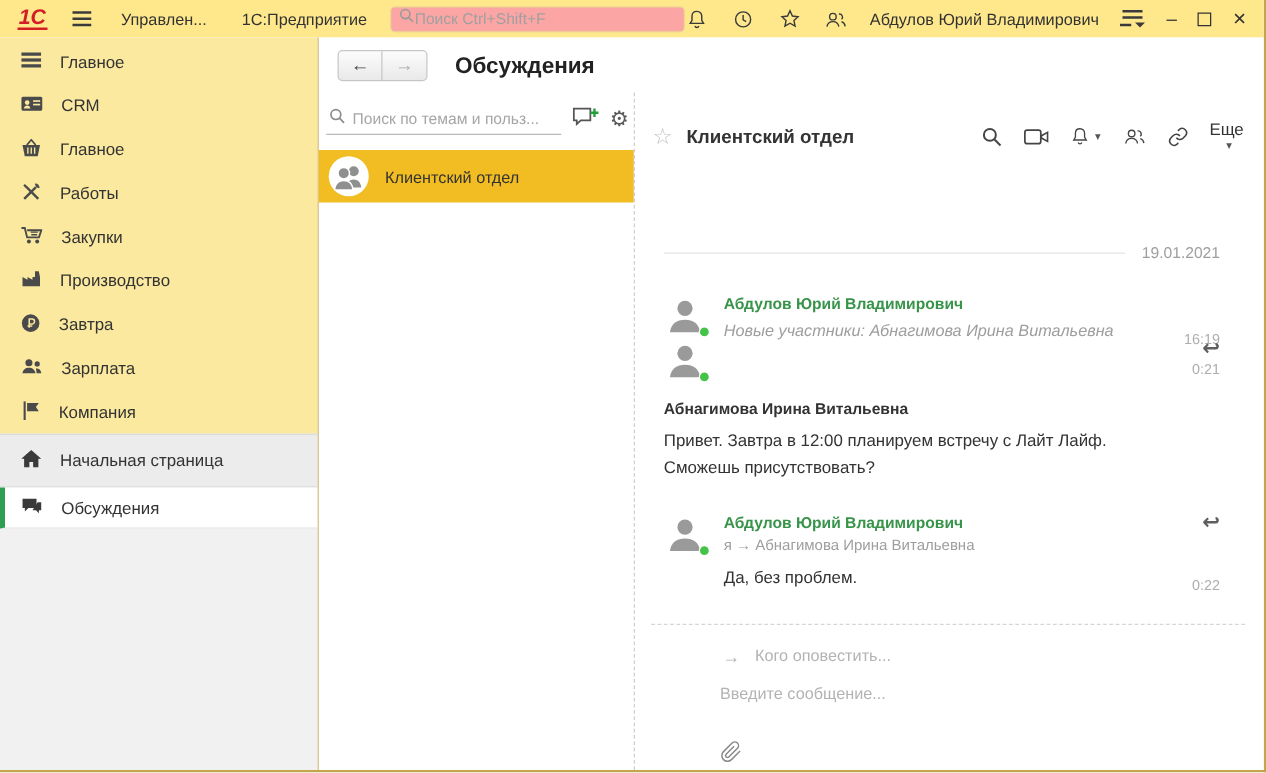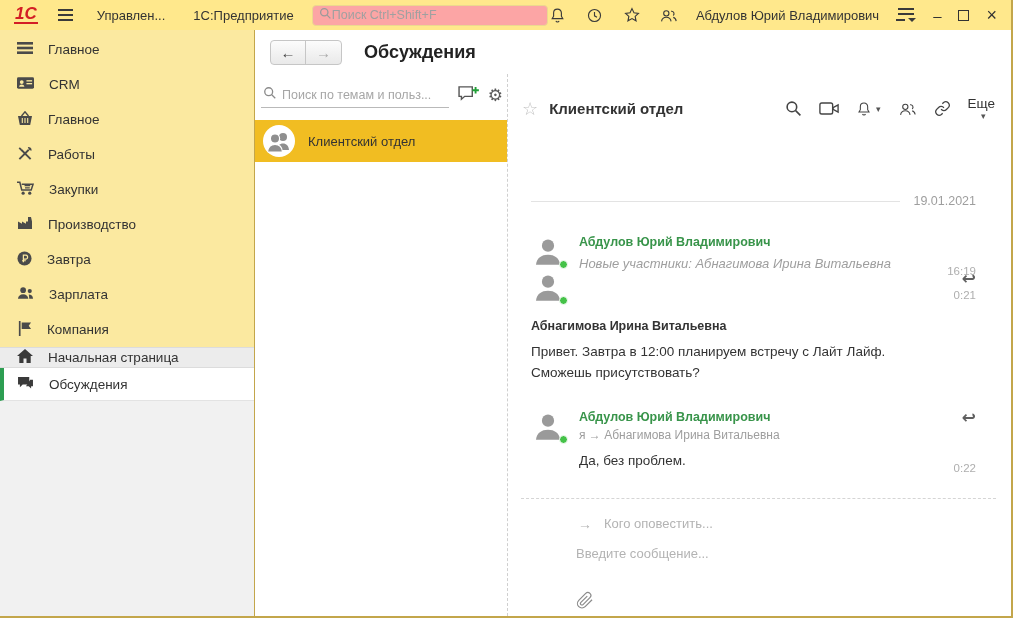--- a/index.html
+++ b/index.html
@@ -28,21 +28,21 @@
              border-top:4px solid #3a3a3a; background:none;}
   .wc{ font-size:15px; color:#333; cursor:pointer; line-height:1;}
   .wc-max{ width:11px; height:11px; border:1.5px solid #333;}
   
   .body{ display:flex; height:586px;}
   .sidebar{ width:260px; border-right:1px solid #c3a64b; display:flex; flex-direction:column; background:#f1f1f1;}
   .sb-yellow{ background:#fbe9a0; padding-top:2px;}
   .sb-item{ height:35px; display:flex; align-items:center; padding-left:17px; gap:15px; font-size:13.5px;
             color:#333; cursor:pointer;}
   .sb-item svg{ flex:0 0 auto;}
-  .sb-home{ background:#ececec; border-top:1px solid #dcdcdc; border-bottom:1px solid #dcdcdc; height:21px;}
+  .sb-home{ background:#ececec; border-top:1px solid #dcdcdc; border-bottom:1px solid #dcdcdc; height:43px;}
   .sb-active{ background:#fff; border-left:4px solid #2d9e52; padding-left:13px; height:33px;
               border-bottom:1px solid #e3e3e3;}
   .sb-fill{ flex:1; background:#f1f1f1;}
   .main{ flex:1; display:flex; flex-direction:column; background:#fff;}
   .nav-row{ height:44px; display:flex; align-items:center; padding-left:15px;}
   .histbtns{ display:flex; border:1px solid #c6c6c6; border-radius:4px; overflow:hidden;
              background:linear-gradient(#fcfcfc,#e9e9e9); height:25px;}
   .histbtns button{ width:35px; border:0; background:transparent; font-size:15px; cursor:pointer;
                     font-family:inherit; line-height:1;}
   .histbtns button:first-child{ border-right:1px solid #c6c6c6; color:#444; font-weight:bold;}

